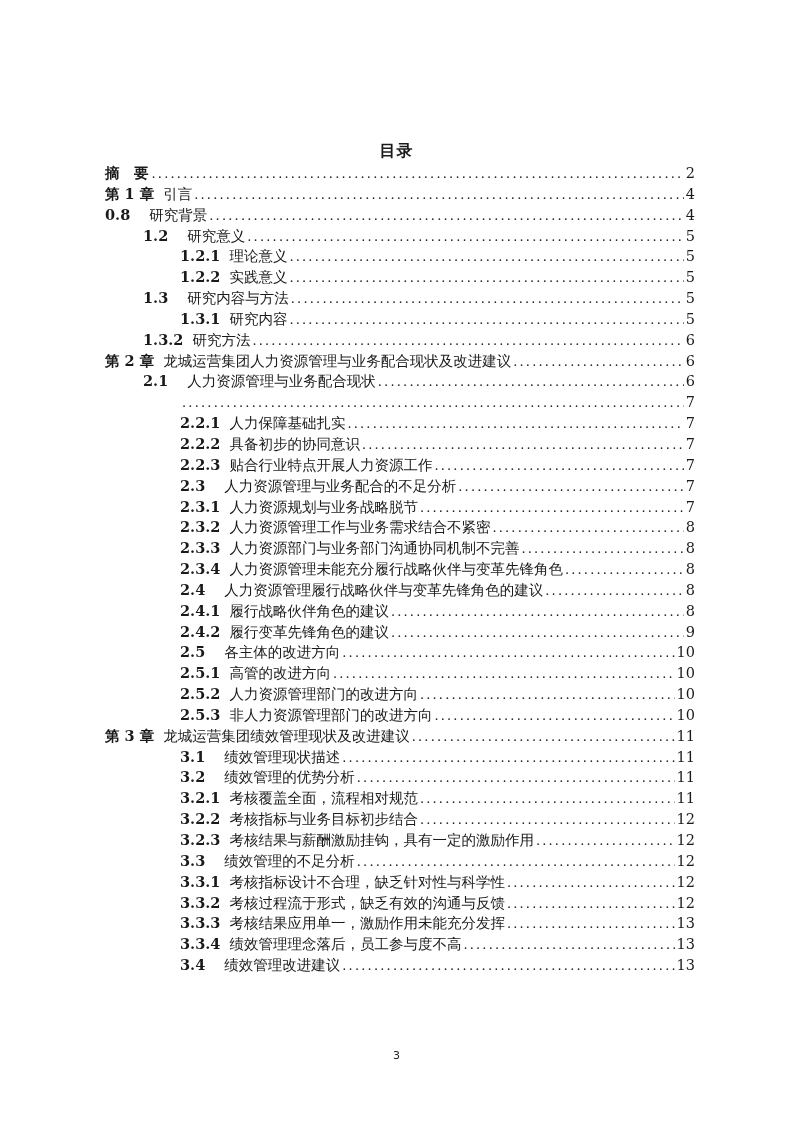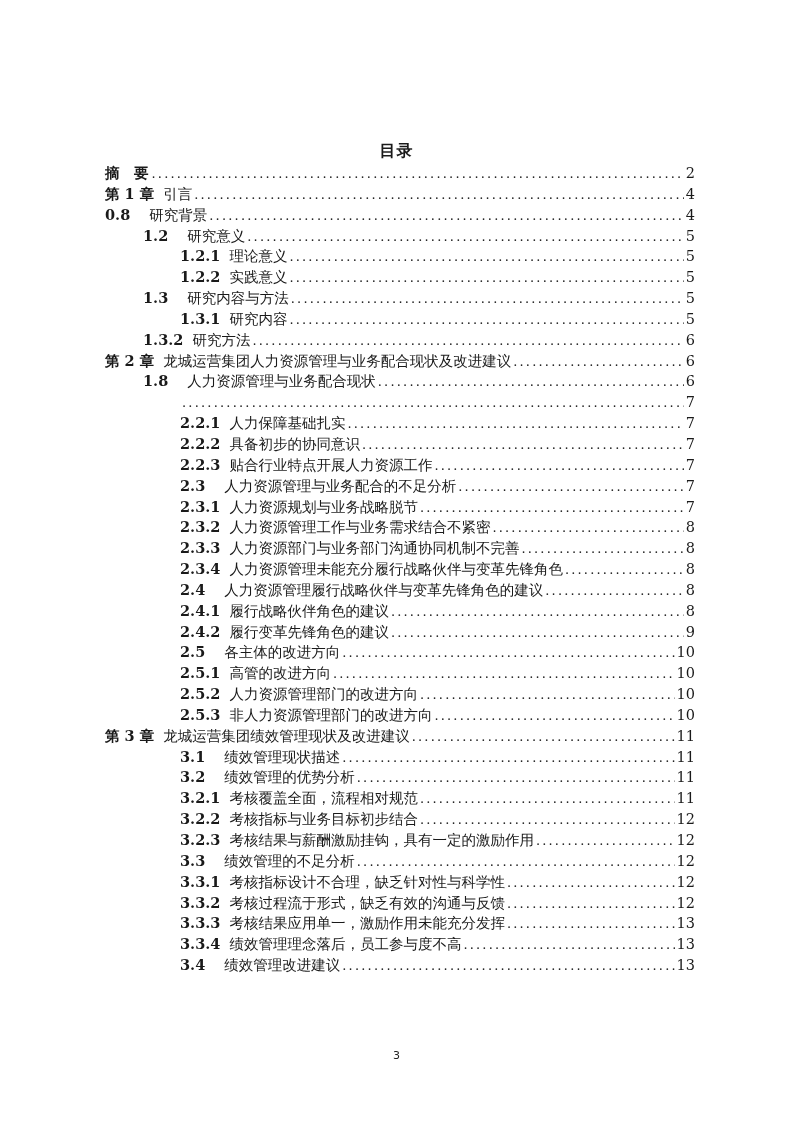--- a/index.html
+++ b/index.html
@@ -85,21 +85,21 @@
       <span class="label"><span class="num">1.3.2</span><span class="gap" style="width: 8px;"></span><span class="ttl">研究方法</span></span>
       <span class="dots"></span>
       <span class="page">6</span>
     </div>
     <div class="row lvl0">
       <span class="label"><span class="num">第 2 章</span><span class="gap" style="width: 8px;"></span><span class="ttl">龙城运营集团人力资源管理与业务配合现状及改进建议</span></span>
       <span class="dots"></span>
       <span class="page">6</span>
     </div>
     <div class="row lvl1">
-      <span class="label"><span class="num">1.8</span><span class="gap" style="width: 18px;"></span><span class="ttl">人力资源管理与业务配合现状</span></span>
+      <span class="label"><span class="num">2.1</span><span class="gap" style="width: 18px;"></span><span class="ttl">人力资源管理与业务配合现状</span></span>
       <span class="dots"></span>
       <span class="page">6</span>
     </div>
     <div class="row lvl2">
       <span class="dots"></span>
       <span class="page">7</span>
     </div>
     <div class="row lvl2">
       <span class="label"><span class="num">2.2.1</span><span class="gap" style="width: 8px;"></span><span class="ttl">人力保障基础扎实</span></span>
       <span class="dots"></span>

